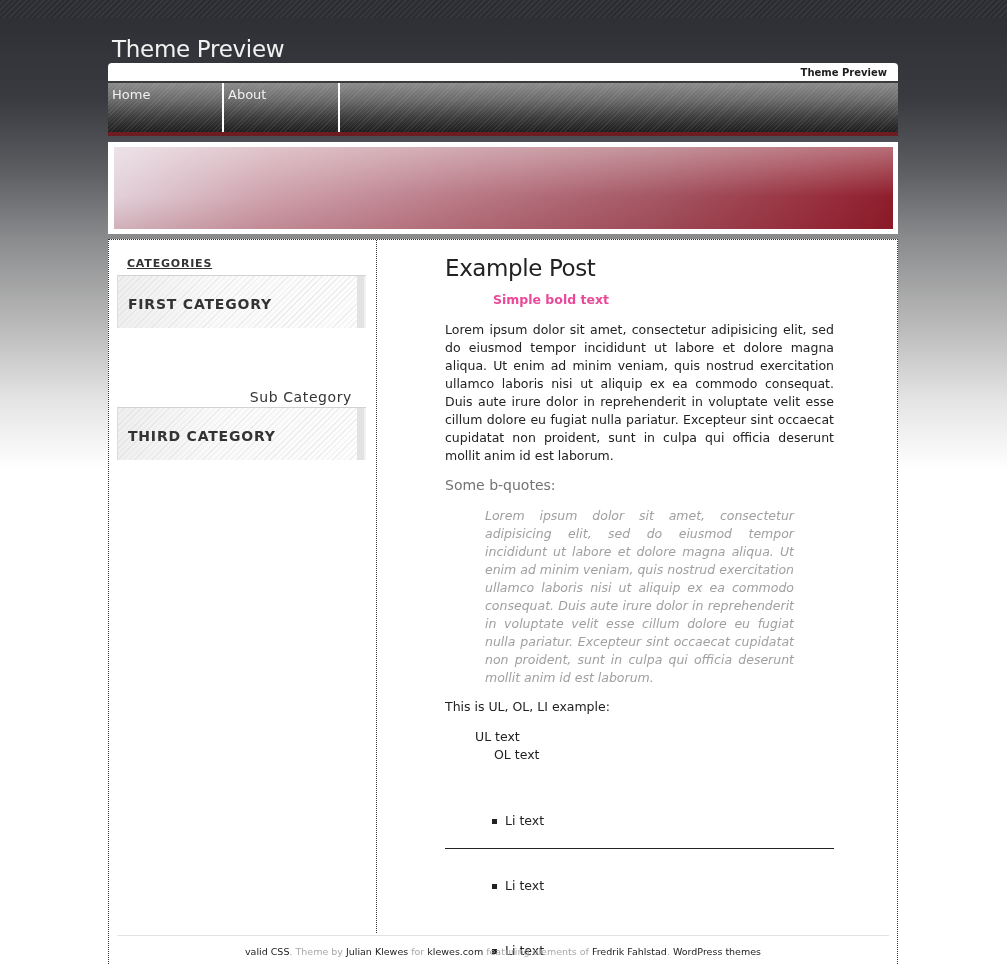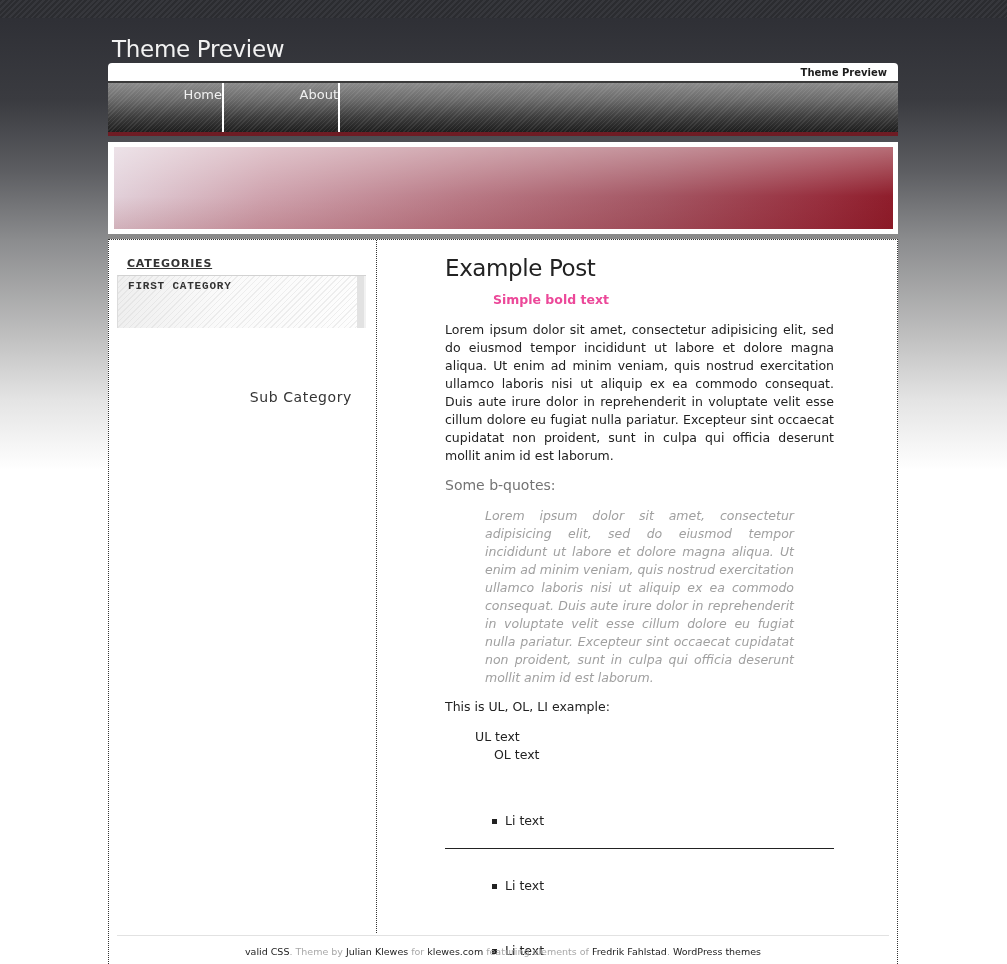--- a/index.html
+++ b/index.html
@@ -33,21 +33,20 @@
       repeating-linear-gradient(135deg, rgba(255,255,255,0.08) 0 1px, rgba(0,0,0,0) 1px 3px),
       linear-gradient(to bottom, #8b8b8b 0%, #6a6a6a 35%, #3c3c3c 70%, #1d1d1d 100%);
     border-top: 2px solid #3a3a3a;
     border-bottom: 4px solid #6e1c24;
     display: flex;
   }
   .nav-item {
     width: 116px; height: 49px; border-right: 2px solid #fff;
     color: #f0f0f0; font-size: 13px; padding: 4px 0 0 4px; box-sizing: border-box;
     cursor: pointer;
-    text-align: right;
   }
   .nav-gap { height: 6px; }
   .banner-frame {
     height: 92px; background: #fff; padding: 5px 5px 5px 6px; box-sizing: border-box;
   }
   .banner {
     width: 100%; height: 100%;
     background:
       linear-gradient(to bottom, rgba(255,255,255,0.35) 0%, rgba(255,255,255,0) 60%, rgba(120,10,20,0.15) 100%),
       linear-gradient(100deg, #e3d3dc 0%, #cfa3ae 20%, #b97a86 45%, #a45663 70%, #98303f 90%, #8e1c2a 100%);
@@ -69,22 +68,22 @@
     position: absolute; left: 8px; width: 248px; height: 52px;
     border-top: 1px solid #d2d2d2;
     background:
       linear-gradient(to right, rgba(0,0,0,0) 0 239px, #e2e2e2 239px 246px, #f2f2f2 246px),
       repeating-linear-gradient(135deg, rgba(210,210,210,0.35) 0 1px, rgba(255,255,255,0) 1px 4px),
       linear-gradient(to right, #efefef 0%, #fafafa 40%, #fdfdfd 100%);
     border-left: 1px solid #dcdcdc;
     cursor: pointer;
   }
   .cat span {
-    position: absolute; left: 10px; top: 4px;
-    font-size: 11px; font-weight: bold; letter-spacing: 0.8px; color: #333; font-family: Liberation Mono, monospace;
+    position: absolute; left: 10px; top: 20px;
+    font-size: 14px; font-weight: bold; letter-spacing: 0.8px; color: #333;
   }
   .subcat {
     position: absolute; right: 24px; top: 149px;
     font-size: 14px; color: #333; letter-spacing: 0.6px; cursor: pointer;
   }
   .main { position: absolute; left: 336px; top: 0; width: 389px; }
   .post-title {
     position: absolute; left: 0; top: 15px; font-size: 23px; color: #222; letter-spacing: -0.4px;
     white-space: nowrap;
   }
@@ -140,20 +139,23 @@
   <div class="sep"></div>
 
   <div class="content">
     <div class="sidebar">
       <div class="cat-head">CATEGORIES</div>
 
       <div class="cat" style="top:35px;">
         <span>FIRST CATEGORY</span>
       </div>
       <div class="subcat">Sub Category</div>
+      <div class="cat" style="top:167px;">
+        <span>THIRD CATEGORY</span>
+      </div>
     </div>
 
     <div class="main">
       <div class="post-title">Example Post</div>
       <div class="bold-line">Simple bold text</div>
       <div class="para">Lorem ipsum dolor sit amet, consectetur adipisicing elit, sed do eiusmod tempor incididunt ut labore et dolore magna aliqua. Ut enim ad minim veniam, quis nostrud exercitation ullamco laboris nisi ut aliquip ex ea commodo consequat. Duis aute irure dolor in reprehenderit in voluptate velit esse cillum dolore eu fugiat nulla pariatur. Excepteur sint occaecat cupidatat non proident, sunt in culpa qui officia deserunt mollit anim id est laborum.</div>
       <div class="bq-label">Some b-quotes:</div>
       <div class="bq">Lorem ipsum dolor sit amet, consectetur adipisicing elit, sed do eiusmod tempor incididunt ut labore et dolore magna aliqua. Ut enim ad minim veniam, quis nostrud exercitation ullamco laboris nisi ut aliquip ex ea commodo consequat. Duis aute irure dolor in reprehenderit in voluptate velit esse cillum dolore eu fugiat nulla pariatur. Excepteur sint occaecat cupidatat non proident, sunt in culpa qui officia deserunt mollit anim id est laborum.</div>
       <div class="list-label">This is UL, OL, LI example:</div>
       <div class="ul-text">UL text</div>

